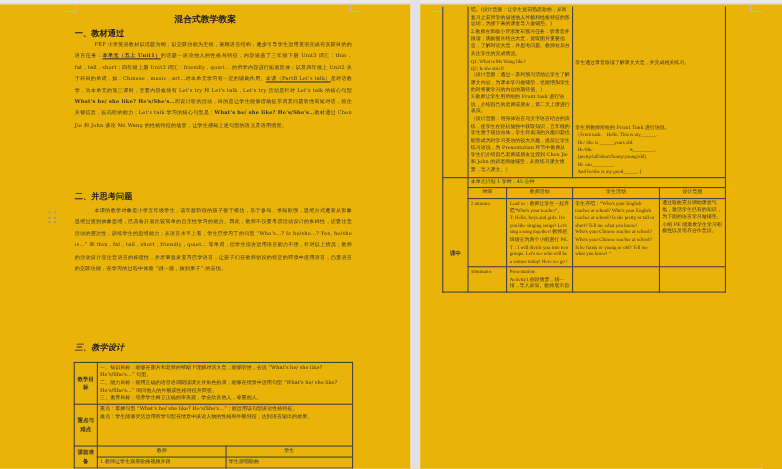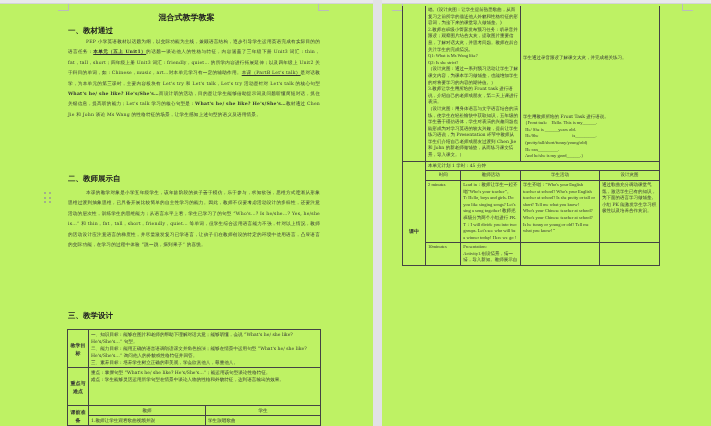--- a/index.html
+++ b/index.html
@@ -5,21 +5,21 @@
   html, body { margin: 0; padding: 0; }
   body {
     width: 711px; height: 426px; overflow: hidden;
     background: #ffffff;
     font-family: "DejaVu Serif", "Liberation Serif", serif;
     color: #222;
     position: relative;
   }
   .top-strip { position: absolute; left: 0; top: 0; width: 711px; height: 3px; background: #e9e9ec; border-bottom: 1px solid #d4d4d8; }
   .page-gap { position: absolute; left: 373px; top: 0; width: 9px; height: 426px; background: #e2e2e6; }
-  .page { position: absolute; top: 4px; background: #bef264; overflow: hidden; }
+  .page { position: absolute; top: 4px; background: #eab308; overflow: hidden; }
   .page-left { left: 0; width: 373px; height: 422px; }
   .page-right { left: 382px; width: 329px; height: 422px; }
   .corner { position: absolute; width: 10px; height: 6px; border-color: #bbb; border-style: solid; border-width: 0; }
   .c-tl { left: 58px; top: 0; border-right-width: 1px; border-bottom-width: 1px; }
   .c-tr { left: 318px; top: 0; border-left-width: 1px; border-bottom-width: 1px; }
   .c-rtl { left: 10px; top: 0; border-right-width: 1px; border-bottom-width: 1px; }
   .c-rtr { left: 300px; top: 0; border-left-width: 1px; border-bottom-width: 1px; }
 
   .doc-title { position: absolute; left: 0; width: 373px; top: 8px; text-align: center; font-size: 8px; font-weight: bold; }
   .h1 { position: absolute; left: 68px; font-size: 7.5px; font-weight: bold; }
@@ -52,25 +52,25 @@
   <div class="corner c-tr"></div>
 
   <div class="doc-title">混合式教学教案</div>
 
   <div class="h1" style="top:22px;">一、教材通过</div>
 
   <div class="para" style="top:33px; text-indent:18px;">
     <span>PEP 小学英语教材以话题为纲，以交际功能为主线，兼顾语言结构，逐步引导学生运用英语完成有实际目的的语言任务：</span><span class="u b">本单元（五上 Unit1）</span><span>的话题一谈论他人的性格与特征，内容涵盖了三年级下册 Unit3 词汇：thin，fat，tall，short；四年级上册 Unit3 词汇：friendly，quiet… 的所学内容进行拓展延伸；以及四年级上 Unit2 关于科目的单词，如：Chinese，music，art…对本单元学习有一定的辅助作用。</span><span class="u">本课（PartB Let's talk）</span><span>是对话教学，为本单元的第三课时，主要内容板块有 Let's try 和 Let's talk，Let's try 活动是针对 Let's talk 的核心句型</span><span class="b">What's he/ she like? He's/She's…</span><span>而设计听的活动，目的是让学生能够借助提示词及问题听懂简短对话，抓住关键信息，提高听的能力；Let's talk 学习的核心句型是：</span><span class="b">What's he/ she like? He's/She's…</span><span>教材通过 Chen Jie 和 John 谈论 Ms Wang 的性格特征的场景，让学生感知上述句型的语义及语用情景。</span>
   </div>
 
-  <div class="h1" style="top:170px;">二、教师展示自</div>
+  <div class="h1" style="top:170px;">二、并思考问题</div>
 
   <div class="para" style="top:184px; text-indent:18px;">本课的教学对象是小学五年级学生，该年龄阶段的孩子善于模仿，乐于参与，求知欲强，思维方式逐渐从形象思维过渡到抽象思维，已具备开展比较简单的自主性学习的能力。因此，教师不仅要考虑活动设计的多样性，还要注意活动的层次性，训练学生的思维能力；从语言水平上看，学生已学习了的句型 “Who's…? Is he/she…? Yes, he/she is…” 和 thin，fat，tall，short，friendly，quiet… 等单词，但学生综合运用语言能力不强，针对以上情况，教师的活动设计应注意语言的梯度性，并尽量激发复习已学语言，让孩子们在教师创设的特定的环境中使用语言，凸显语言的交际功能，在学习的过程中体验 “跳一跳，摘到果子” 的喜悦。</div>
 
-  <div class="h1" style="top:307px;">三、教学设计</div>
+  <div class="h1" style="top:307px;font-style:italic;">三、教学设计</div>
 
   <div class="drag-handle">
     <span></span>
       <span></span>
       <span></span>
       <span></span>
       <span></span>
       <span></span>
   </div>
 

